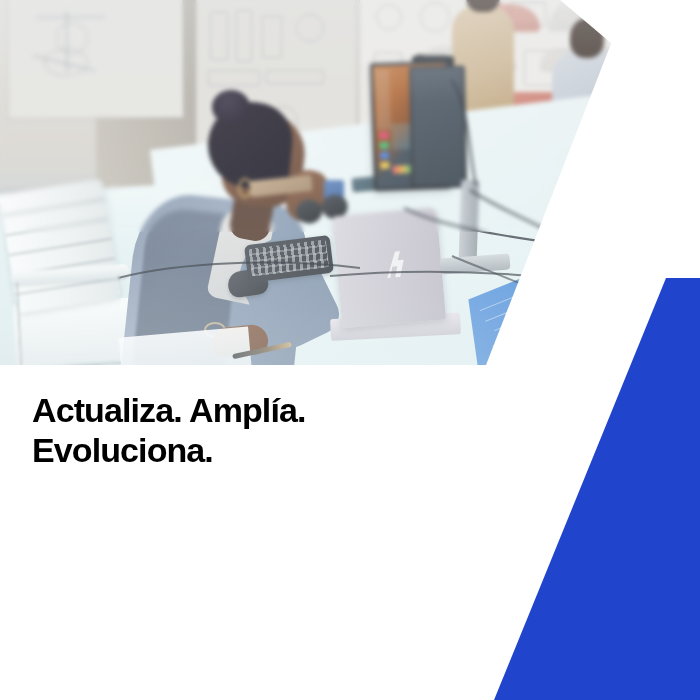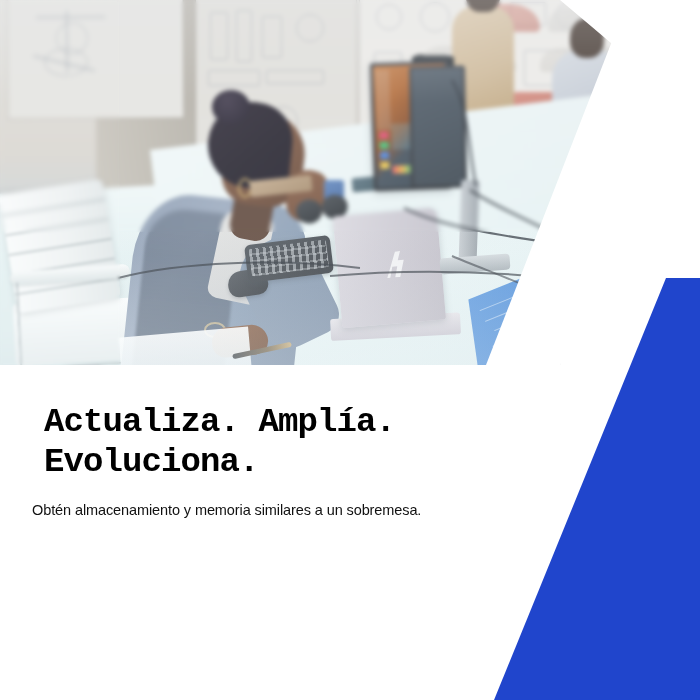--- a/index.html
+++ b/index.html
@@ -526,22 +526,22 @@
   }
 
   
   .text-block {
     position: absolute;
     left: 32px;
     top: 390px;
     width: 440px;
   }
   .headline {
-    margin: 12px;
-    font-family: Liberation Mono, monospace;
+    margin: 0;
+    font-family: Liberation Sans, sans-serif;
     font-size: 34px;
     font-weight: 700;
     line-height: 1.18;
     letter-spacing: -0.9px;
     color: #000000;
     white-space: pre-line;
   }
   .subhead {
     margin: 18px 0 0 0;
     font-family: "Liberation Sans", sans-serif;
@@ -731,16 +731,15 @@
     <polygon points="628,0 700,0 700,118 560,365 486,365" fill="#ffffff"></polygon>
   </svg>
 
   <svg class="blue-shape" viewBox="0 0 700 700" preserveAspectRatio="none">
     <polygon id="blue-poly" points="666,278 700,278 700,700 494,700" fill="#2045CC"></polygon>
   </svg>
 
   <div class="text-block">
     <h1 class="headline">Actualiza. Amplía.
 Evoluciona.</h1>
-    <p class="subhead">Obtén almacenamiento y memoria similares a un sobremesa.</p>
   </div>
 
 </div>
 
 </body></html>

